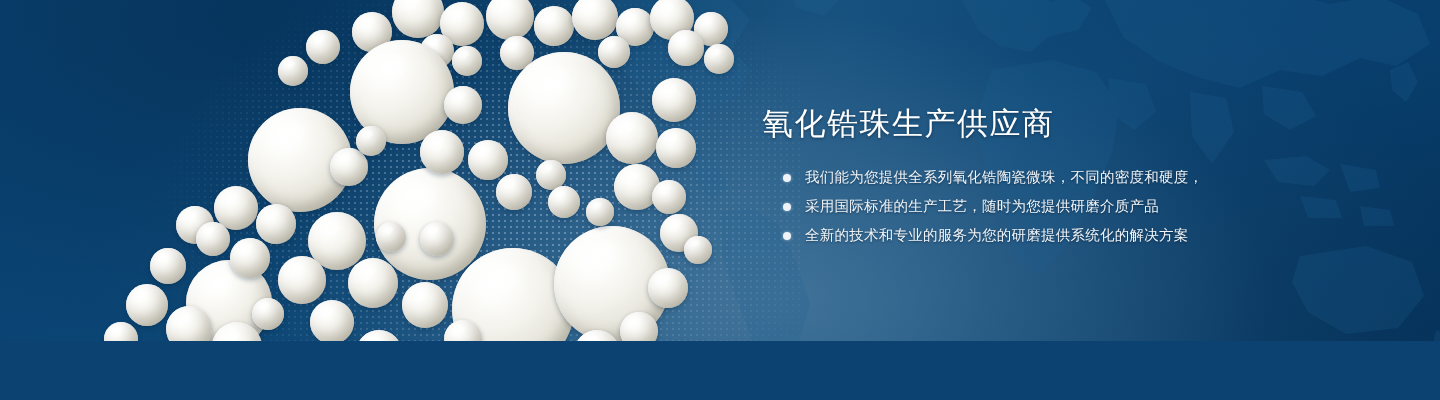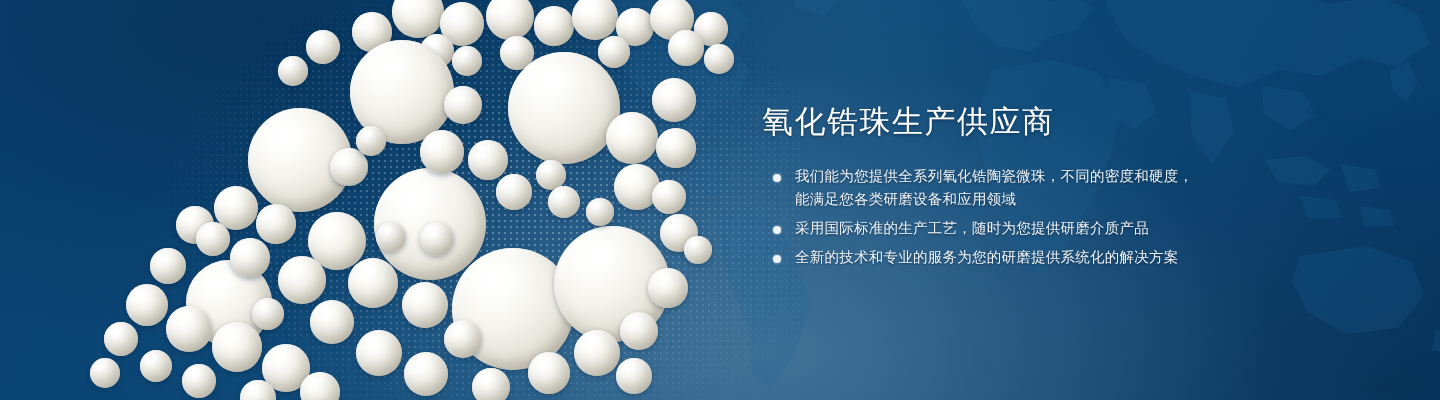--- a/index.html
+++ b/index.html
@@ -3,23 +3,23 @@
 <meta charset="utf-8">
 <style>
   html, body {
     margin: 0;
     padding: 0;
     background: #0b4271;
   }
   .banner {
     position: relative;
     width: 1440px;
-    height: 400px;
+    height: 341px;
     overflow: hidden;
-    font-family: Liberation Mono, monospace;
+    font-family: Liberation Sans, sans-serif;
     background: #4c1d95;
   }
 
   
   .bg-base {
     position: absolute;
     inset: 0;
     background:
       radial-gradient(ellipse 900px 520px at 54% 88%, #3d6f95 0%, rgba(61,111,149,0.55) 28%, rgba(32,85,126,0.18) 55%, rgba(11,66,113,0) 76%),
       radial-gradient(ellipse 760px 420px at 18% 6%, rgba(5,48,86,0.75) 0%, rgba(5,48,86,0.28) 50%, rgba(5,48,86,0) 78%),
@@ -107,21 +107,21 @@
     font-size: 31px;
     line-height: 40px;
     font-weight: 400;
     letter-spacing: 1.5px;
     margin: 0 0 22px 0;
     text-shadow: 0 1px 3px rgba(2,26,48,0.55);
     white-space: nowrap;
   }
   .bullets {
     list-style: none;
-    margin: 5px;
+    margin: 15px;
     padding: 0;
   }
   .bullet {
     position: relative;
     padding-left: 28px;
     margin-bottom: 6px;
     color: #f2f5f8;
     font-size: 14.5px;
     line-height: 23px;
     letter-spacing: 0.25px;
@@ -268,21 +268,20 @@
 
   <div class="content">
 
     <h1 class="title">氧化锆珠生产供应商</h1>
 
     <ul class="bullets">
 
       <li class="bullet">
         <span class="dot"></span>
         <span class="bullet-line">我们能为您提供全系列氧化锆陶瓷微珠，不同的密度和硬度，</span>
-        <span class="bullet-line">能满足您各类研磨设备和应用领域</span>
       </li>
 
       <li class="bullet">
         <span class="dot"></span>
         <span class="bullet-line">采用国际标准的生产工艺，随时为您提供研磨介质产品</span>
       </li>
 
       <li class="bullet">
         <span class="dot"></span>
         <span class="bullet-line">全新的技术和专业的服务为您的研磨提供系统化的解决方案</span>

